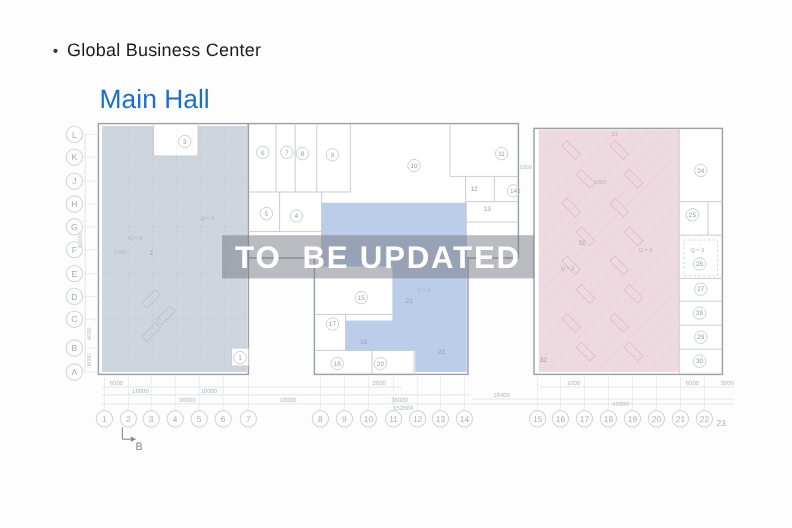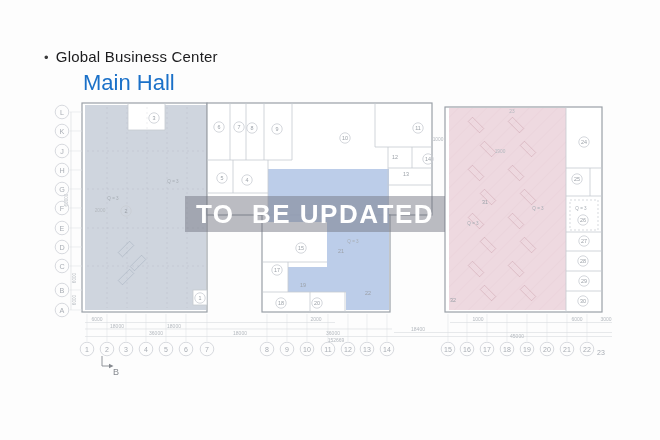--- a/index.html
+++ b/index.html
@@ -1,20 +1,20 @@
 <!DOCTYPE html>
 <html><head>
 <meta charset="utf-8">
 <style>
   html,body{margin:0;padding:0}
   body{
     width:660px;height:440px;position:relative;overflow:hidden;
     background:#fdfdfd;font-family:"Liberation Sans",sans-serif;
   }
-  .header{position:absolute;left:44px;top:48px;font-size:15px;color:#1c1c1e;letter-spacing:.2px;white-space:nowrap}
+  .header{position:absolute;left:44px;top:34px;font-size:15px;color:#1c1c1e;letter-spacing:.2px;white-space:nowrap}
   .bullet{margin-right:7px;font-size:13px;color:#3a3a3c}
   .subtitle{position:absolute;left:83px;top:70px;font-size:22px;font-weight:500;white-space:nowrap}
   #plan-svg{position:absolute;left:0;top:0;z-index:1}
   .wm-band{position:absolute;left:185px;top:196px;width:260px;height:36px;
     display:flex;align-items:center;justify-content:center;z-index:5}
   .wm-text{font-size:26px;font-weight:800;letter-spacing:1.5px;white-space:pre;line-height:1}
 </style>
 </head>
 <body>
 

